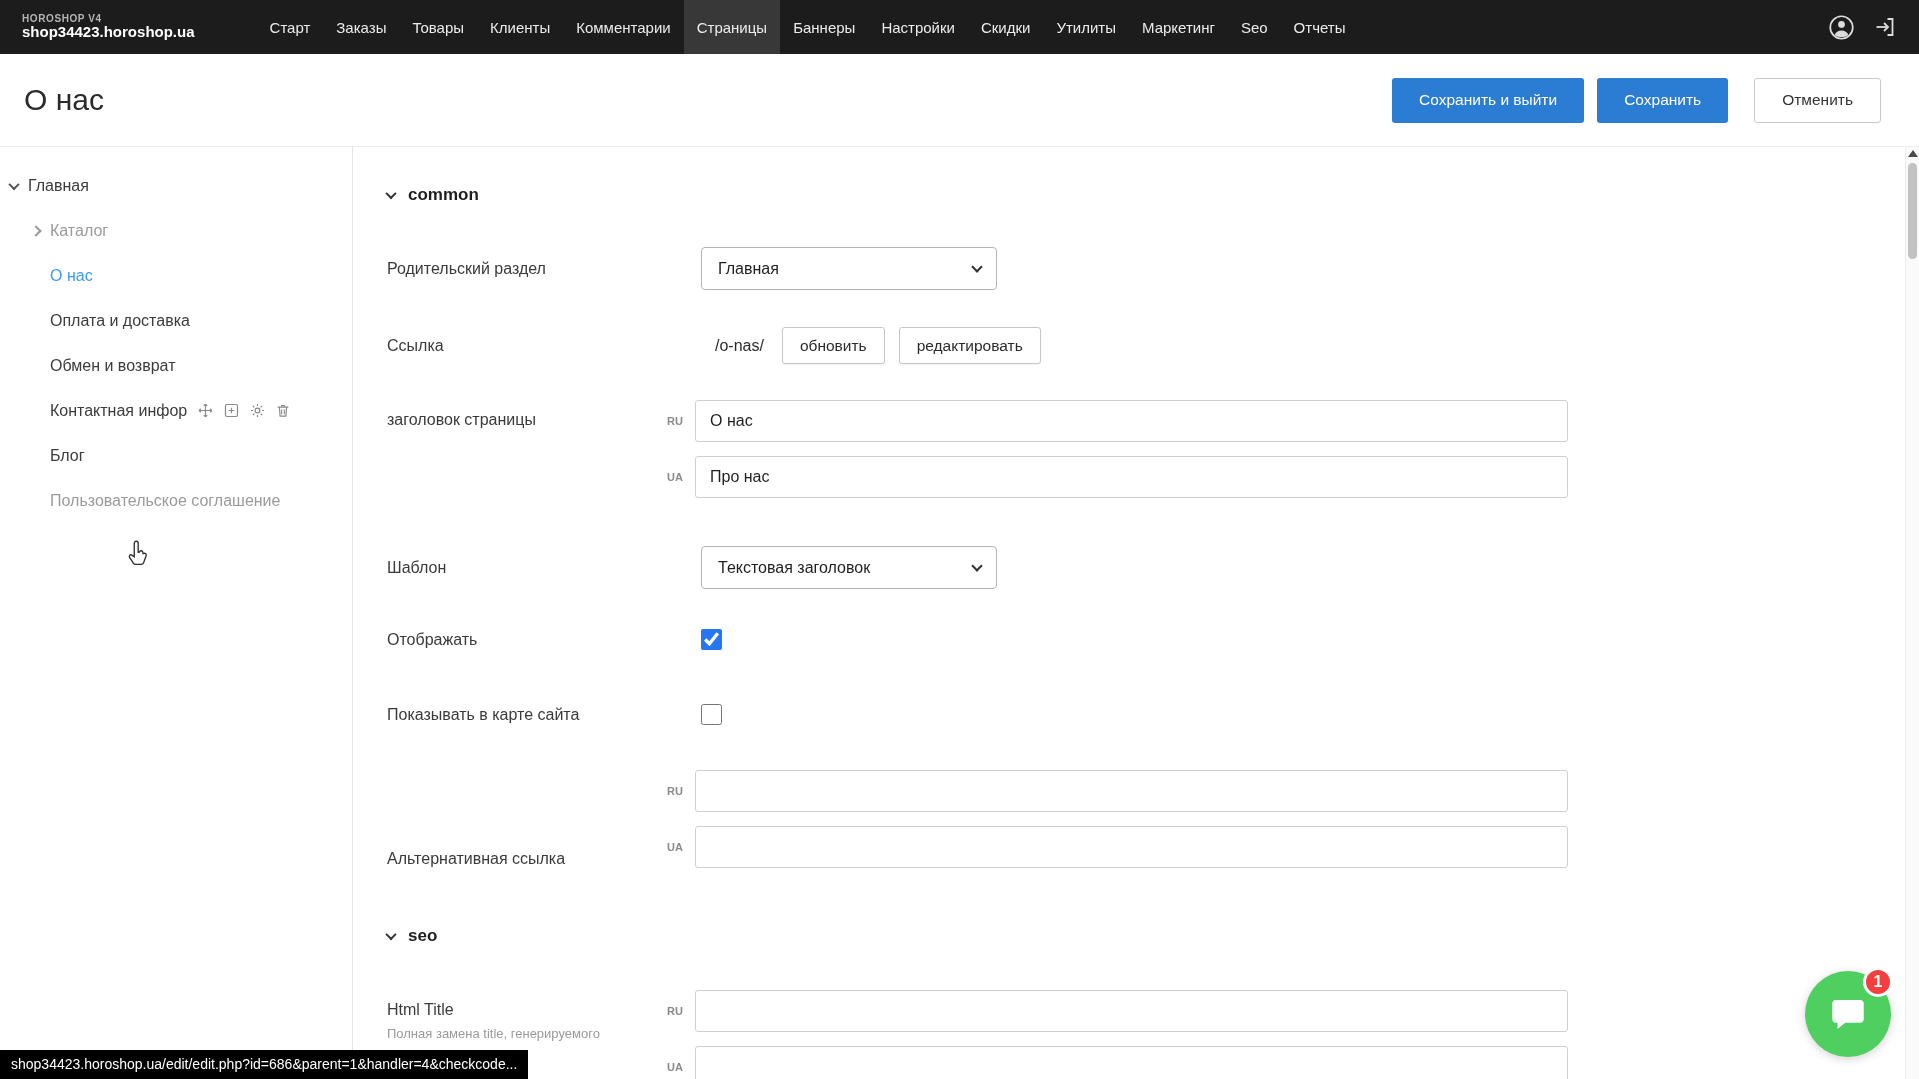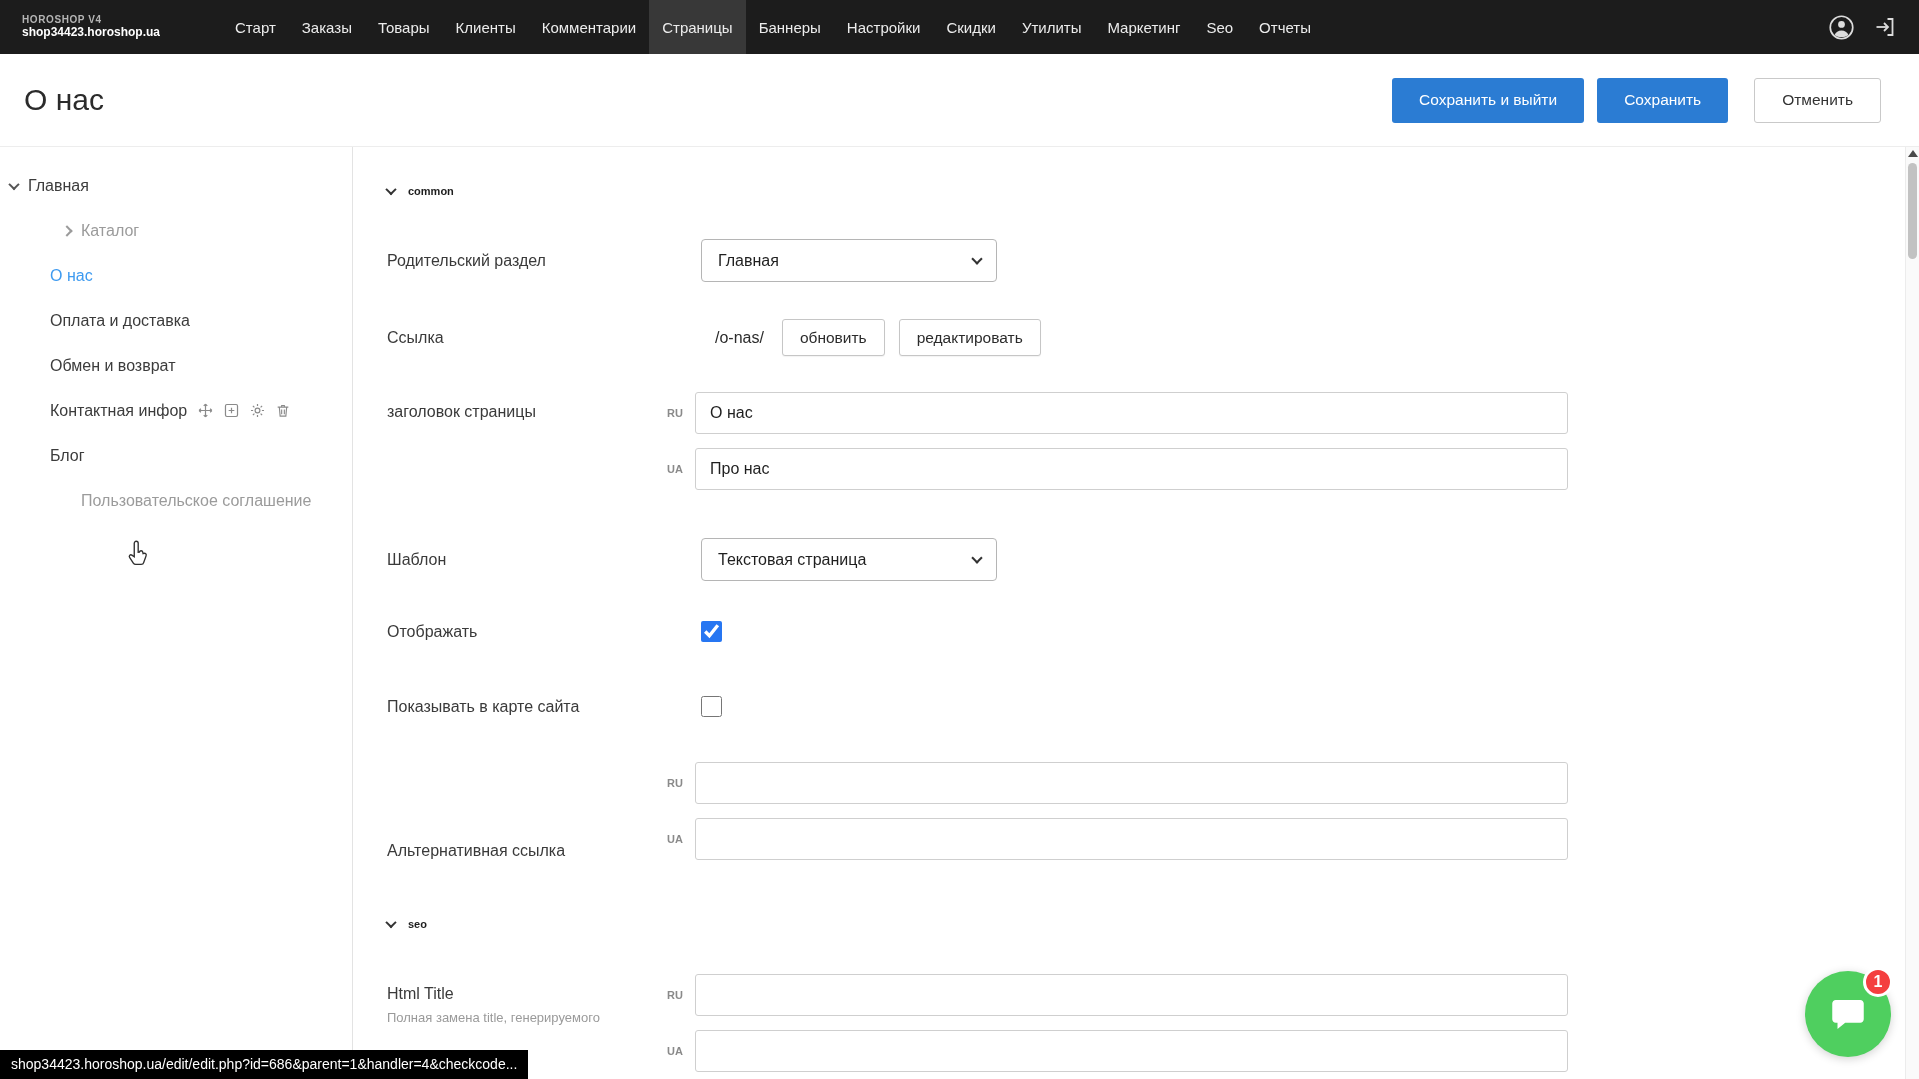--- a/index.html
+++ b/index.html
@@ -3,21 +3,21 @@
 <meta charset="utf-8">
 <style>
   * { box-sizing: border-box; }
   html,body { margin:0; padding:0; width:1919px; height:1079px; overflow:hidden;
     font-family:"Liberation Sans", sans-serif; background:#fff; }
 
   
   .topbar { height:54px; background:#1c1c1c; display:flex; align-items:center; color:#fff; }
   .brand { margin-left:22px; line-height:1.05; cursor:pointer; }
   .brand-small { font-size:10px; color:#b5b5b5; font-weight:700; letter-spacing:.6px; }
-  .brand-main { font-size:12px; font-weight:700; color:#fff; }
+  .brand-main { font-size:15px; font-weight:700; color:#fff; }
   .nav { display:flex; margin-left:62px; height:100%; align-items:stretch; }
   .nav-item { padding:0 13px; font-size:15px; color:#ececec; display:flex; align-items:center; cursor:pointer; white-space:nowrap; }
   .nav-item.active { background:#383838; }
   .topbar-right { margin-left:auto; margin-right:22px; display:flex; align-items:center; gap:18px; }
   .tb-icon { cursor:pointer; display:flex; align-items:center; }
 
   
   .header { height:92px; background:#fff; display:flex; align-items:center; justify-content:space-between; padding:0 38px 0 24px; }
   .page-title { font-size:30px; color:#2b2b2b; font-weight:400; }
   .header-actions { display:flex; align-items:center; gap:13px; }
@@ -27,33 +27,33 @@
 
   
   .content { display:flex; height:933px; border-top:1px solid #ededed; position:relative; }
 
   
   .sidebar { width:353px; border-right:1px solid #e3e3e3; padding-top:16px; flex-shrink:0; position:relative; }
   .tree-item { display:flex; align-items:center; font-size:16px; color:#3c3c3c; height:45px; cursor:pointer; }
   .tree-item.lvl0 { padding-left:10px; }
   .tree-item.lvl1 { padding-left:50px; }
   .tree-item.lvl1-chev { padding-left:32px; }
-  .tree-item.muted { color:#9b9b9b;margin-left:31px; }
+  .tree-item.muted { color:#9b9b9b; }
   .tree-item.selected { color:#3d9af0; }
   .chev { width:8px; height:8px; border-right:2px solid #555; border-bottom:2px solid #555; display:inline-block; flex-shrink:0; }
   .chev.down { transform:rotate(45deg) translate(-1px,-1px); margin-right:10px; }
   .chev.right { transform:rotate(-45deg); margin-right:10px; }
   .chev.gray { border-color:#9b9b9b; }
   .row-icons { display:flex; align-items:center; gap:9px; margin-left:10px; }
   .row-icons svg { display:block; cursor:pointer; }
   .hand-cursor { position:absolute; left:126px; top:392px; pointer-events:none; }
 
   
   .main { flex:1; padding:38px 0 0 34px; position:relative; overflow:hidden; }
-  .section-head { display:flex; align-items:center; font-size:11px; font-weight:700; color:#1e1e1e; cursor:pointer; margin-bottom:42px; }
+  .section-head { display:flex; align-items:center; font-size:17px; font-weight:700; color:#1e1e1e; cursor:pointer; margin-bottom:42px; }
   .section-head .chev { margin-right:13px; border-color:#333; }
   .frow { display:flex; align-items:center; }
   .flabel { width:314px; font-size:16px; color:#3a3a3a; flex-shrink:0; }
   .flabel.narrow { width:280px; }
   .lang { width:28px; font-size:11px; font-weight:700; color:#8a8a8a; text-align:left; flex-shrink:0; margin-top:0; }
   .select { width:296px; height:43px; border:1px solid #b5b5b5; border-radius:4px; display:flex; align-items:center; padding:0 16px; font-size:16px; color:#1f1f1f; position:relative; background:#fff; cursor:pointer; }
   .select .caret { position:absolute; right:15px; top:15px; width:8px; height:8px; border-right:2px solid #333; border-bottom:2px solid #333; transform:rotate(45deg); }
   .tinput { width:873px; height:42px; border:1px solid #cfcfcf; border-radius:3px; padding:0 14px; font-size:16px; color:#1f1f1f; font-family:inherit; background:#fff; }
   .link-path { font-size:16px; color:#2b2b2b; margin-left:14px; }
   .btn-small { height:37px; padding:0 17px; background:#fff; border:1px solid #c6c6c6; border-radius:3px; font-size:15.5px; color:#2b2b2b; margin-left:14px; cursor:pointer; font-family:inherit; box-shadow:0 1px 1px rgba(0,0,0,.05); }
@@ -218,21 +218,21 @@
         <div class="in-row">
           <span class="lang">UA</span>
           <input class="tinput" type="text" value="Про нас" style="">
         </div>
       </div>
     </div>
 
     <div class="frow mb-d">
       <div class="flabel">Шаблон</div>
       <div class="select">
-        <span>Текстовая страница</span>
+        <span>Текстовая заголовок</span>
         <span class="caret"></span>
       </div>
     </div>
 
     <div class="frow mb-e">
       <div class="flabel">Отображать</div>
       <input type="checkbox" checked="checked" style="">
     </div>
 
     <div class="frow mb-f">

